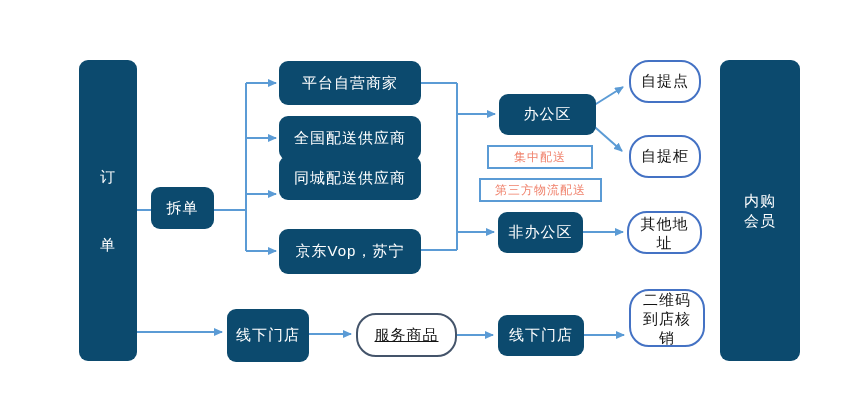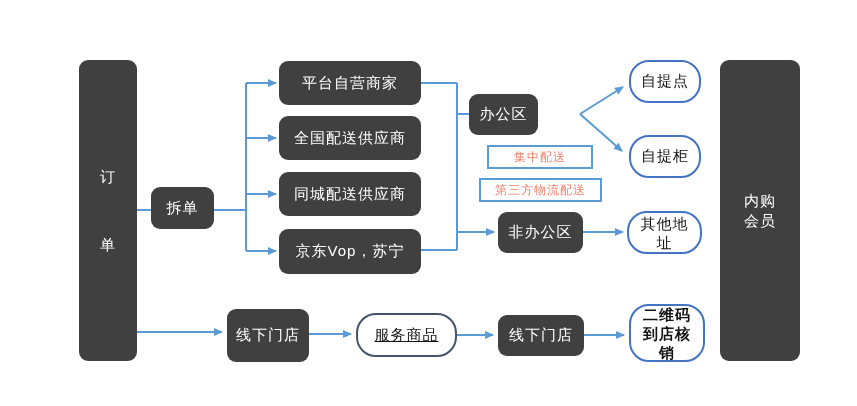--- a/index.html
+++ b/index.html
@@ -14,21 +14,21 @@
   .node {
     position:absolute;
     display:flex; align-items:center; justify-content:center;
     box-sizing:border-box;
     font-size:15px;
     z-index:1;
     text-align:center;
     letter-spacing:1px;
   }
   .orange {
-    background:#404040;
+    background:#0c4a6e;
     color:#ffffff;
     border-radius:9px;
   }
   .outline {
     background:#ffffff;
     border:2px solid #4472C4;
     border-radius:20px;
     color:#141414;
   }
   .outline.slate { border-color:#44546A; }
@@ -96,28 +96,28 @@
   <div class="node orange" style="left:151px; top:187px; width:63px; height:42px;">
     <span>拆单</span>
   </div>
 
   <div class="node orange" style="left:279px; top:61px; width:142px; height:44px;">
     <span>平台自营商家</span>
   </div>
   <div class="node orange" style="left:279px; top:116px; width:142px; height:44px;">
     <span>全国配送供应商</span>
   </div>
-  <div class="node orange" style="left:279px; top:172px; width:142px; height:44px;">
+  <div class="node orange" style="left:279px; top:156px; width:142px; height:44px;">
     <span>同城配送供应商</span>
   </div>
   <div class="node orange" style="left:279px; top:229px; width:142px; height:45px;">
     <span>京东Vop，苏宁</span>
   </div>
 
-  <div class="node orange" style="left:469px; top:94px; width:69px; height:41px;">
+  <div class="node orange" style="left:499px; top:94px; width:97px; height:41px;">
     <span>办公区</span>
   </div>
   <div class="node orange" style="left:498px; top:212px; width:85px; height:41px;">
     <span>非办公区</span>
   </div>
 
   <div class="node tag" style="left:487px; top:145px; width:106px; height:24px;">
     <span>集中配送</span>
   </div>
   <div class="node tag" style="left:479px; top:178px; width:123px; height:24px;">
@@ -141,17 +141,17 @@
 
   <div class="node orange" style="left:227px; top:309px; width:82px; height:53px;">
     <span>线下门店</span>
   </div>
   <div class="node outline slate" style="left:356px; top:313px; width:101px; height:44px;text-decoration:underline;">
     <span>服务商品</span>
   </div>
   <div class="node orange" style="left:498px; top:315px; width:86px; height:41px;">
     <span>线下门店</span>
   </div>
-  <div class="node outline" style="left:629px; top:304px; width:76px; height:58px;font-weight:bold;">
+  <div class="node outline" style="left:629px; top:289px; width:76px; height:58px;">
     <span class="wrap3">二维码到店核销</span>
   </div>
 
 </div>
 
 </body></html>

